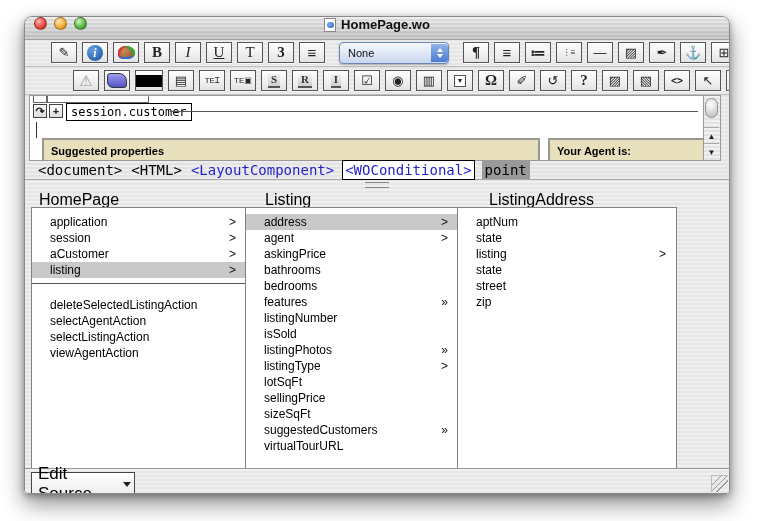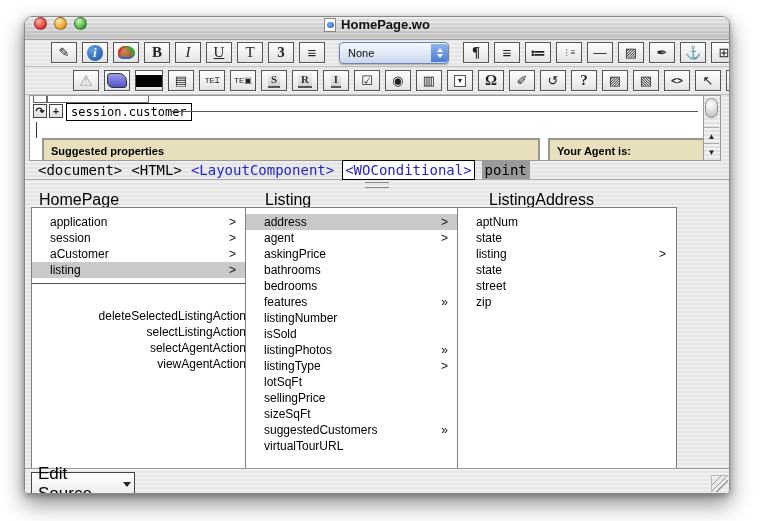--- a/index.html
+++ b/index.html
@@ -118,21 +118,21 @@
     box-sizing:border-box;overflow:hidden;padding-top:6px;
   }
   .p1{left:6px;width:216px;}
   .p2{left:220px;width:214px;}
   .p3{left:432px;width:220px;}
   .h1{left:14px;} .h2{left:240px;} .h3{left:464px;}
   .row{position:relative;height:16px;line-height:16px;font-size:12px;color:#000;padding-left:18px;white-space:nowrap;}
   .row.sel{background:#c9c9c9;}
   .chev{position:absolute;right:10px;top:0;font-size:12px;color:#111;}
   .sep{border-top:1px solid #555;margin-top:5px;}
-  .actions{margin-top:24px;text-align:right;}
+  .actions{margin-top:13px;}
   
   .bottombar{
     position:absolute;left:0;right:0;bottom:0;height:24px;border-top:1px solid #9a9a9a;
     background:repeating-linear-gradient(180deg,#f0f0f0 0 2px,#e6e6e6 2px 4px);
   }
   .modepopup{
     position:absolute;left:6px;top:3px;width:104px;height:24px;border:1px solid #444;
     background:linear-gradient(180deg,#ffffff,#ececec);display:flex;align-items:center;
     font-size:17px;color:#000;box-sizing:border-box;
   }
@@ -316,24 +316,24 @@
           <span class="chev">&gt;</span>
         </div>
       </div>
     <div class="sep"></div>
     <div class="actions">
 
     <div class="row">
           <span class="lbl">deleteSelectedListingAction</span>
         </div>
         <div class="row">
+          <span class="lbl">selectAgentAction</span>
+        </div>
+        <div class="row">
           <span class="lbl">selectListingAction</span>
-        </div>
-        <div class="row">
-          <span class="lbl">selectAgentAction</span>
         </div>
         <div class="row">
           <span class="lbl">viewAgentAction</span>
         </div>
       </div>
   </div>
 
   <div class="panel p2">
     <div>
 

